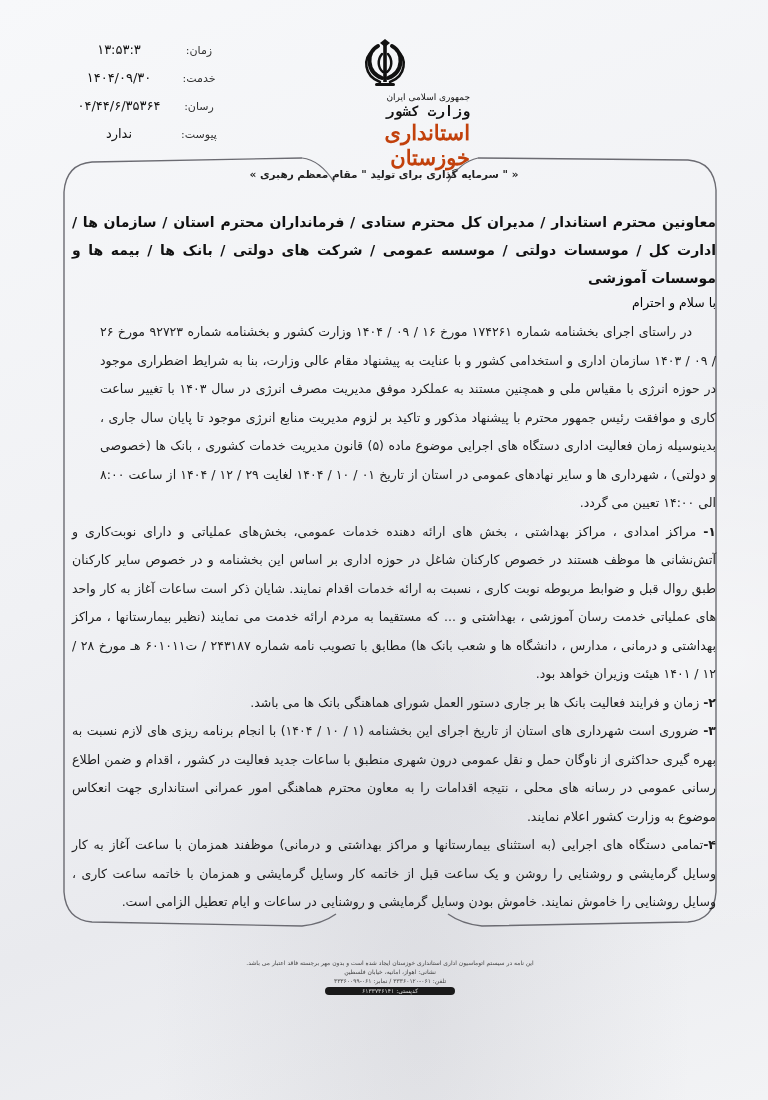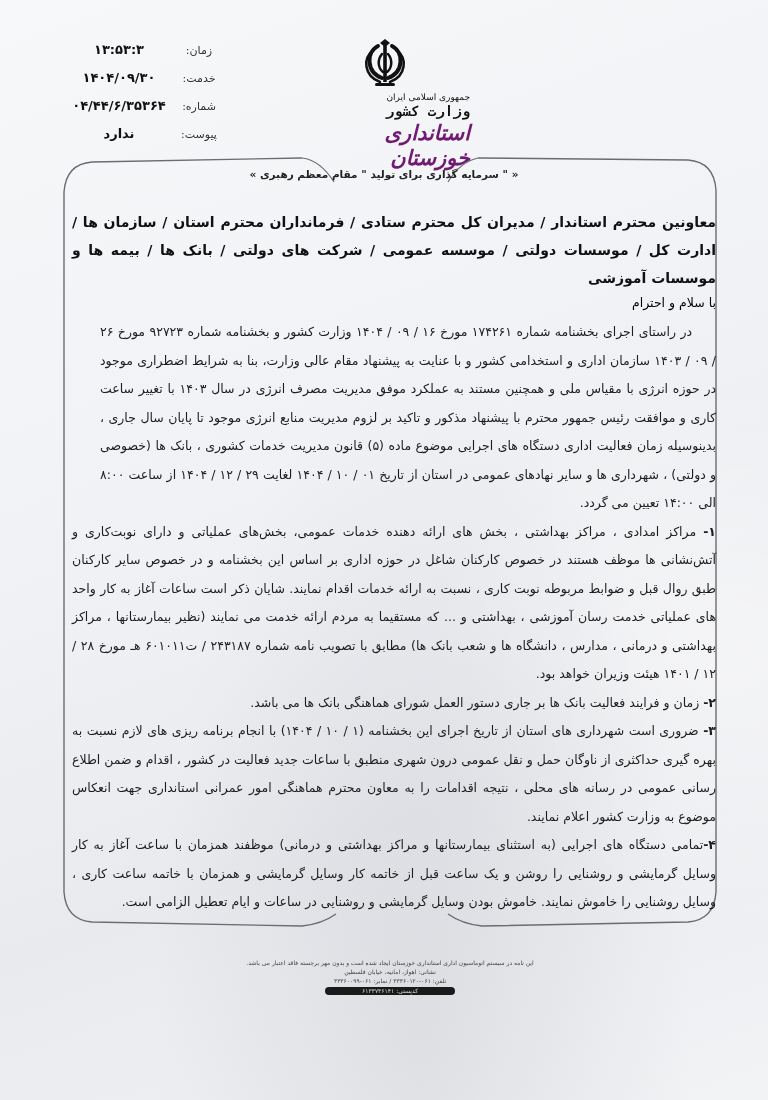--- a/index.html
+++ b/index.html
@@ -24,34 +24,34 @@
     .meta {
       position: absolute; left: 70px; top: 28px; width: 160px;
       direction: rtl;
     }
     .meta-row { display: flex; align-items: baseline; height: 28px; }
     .meta-label {
       width: 62px; font-size: 11px; color: #333; text-align: center;
       letter-spacing: 1px;
     }
     .meta-value {
-      flex: 1; font-size: 13px; font-weight: bold; color: #111;
+      flex: 1; font-size: 13px; font-weight: normal; color: #111;
       text-align: center; direction: ltr; padding-top: 14px;
     }
     .meta-row:first-child .meta-value { padding-top: 14px; }
 
     
     .header {
       position: absolute; left: 300px; top: 38px; width: 170px;
       text-align: right;
     }
     .emblem { width: 50px; height: 52px; margin: 0 auto; display: block; }
     .hdr-republic { font-family: "DejaVu Serif", serif; font-size: 9px; margin-top: 2px; color: #111; }
     .hdr-ministry { font-family: Liberation Mono, monospace; font-size: 14px; font-weight: bold; margin-top: 1px; color: #111; }
-    .hdr-governorate { font-family: "DejaVu Serif", serif; font-size: 21px; font-weight: bold; margin-top: 0px; color: #701a75; font-style: italic; }
+    .hdr-governorate { font-family: "DejaVu Serif", serif; font-size: 21px; font-weight: bold; margin-top: 0px; color: #c2410c; }
 
     
     .frame {
       position: absolute; left: 62px; top: 152px; width: 656px; height: 780px;
     }
     .frame svg { position: absolute; left: 0; top: 0; }
 
     .slogan {
       position: absolute; left: 0; width: 768px; top: 168px;
       text-align: center; font-size: 10.5px; font-weight: bold; color: #222;
@@ -95,21 +95,21 @@
 <div class="meta">
   <div class="meta-row">
     <span class="meta-label">زمان:</span>
     <span class="meta-value">۱۳:۵۳:۳</span>
   </div>
   <div class="meta-row">
     <span class="meta-label">خدمت:</span>
     <span class="meta-value">۱۴۰۴/۰۹/۳۰</span>
   </div>
   <div class="meta-row">
-    <span class="meta-label">شماره:</span>
+    <span class="meta-label">رسان:</span>
     <span class="meta-value">۰۴/۴۴/۶/۳۵۳۶۴</span>
   </div>
   <div class="meta-row">
     <span class="meta-label">پیوست:</span>
     <span class="meta-value">ندارد</span>
   </div>
 </div>
 
 <div class="header">
   <svg class="emblem" viewBox="0 0 50 52">

